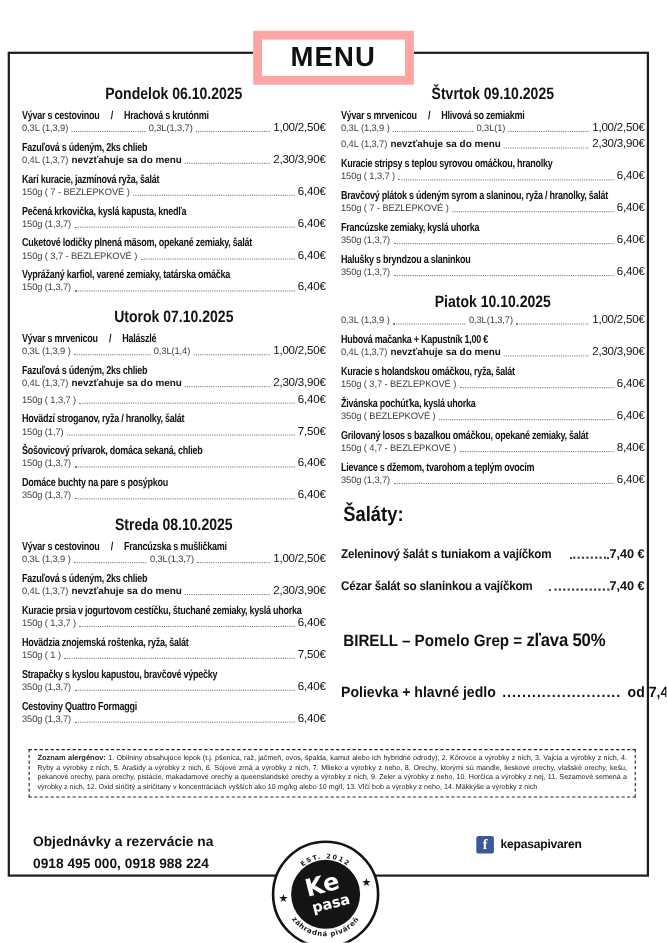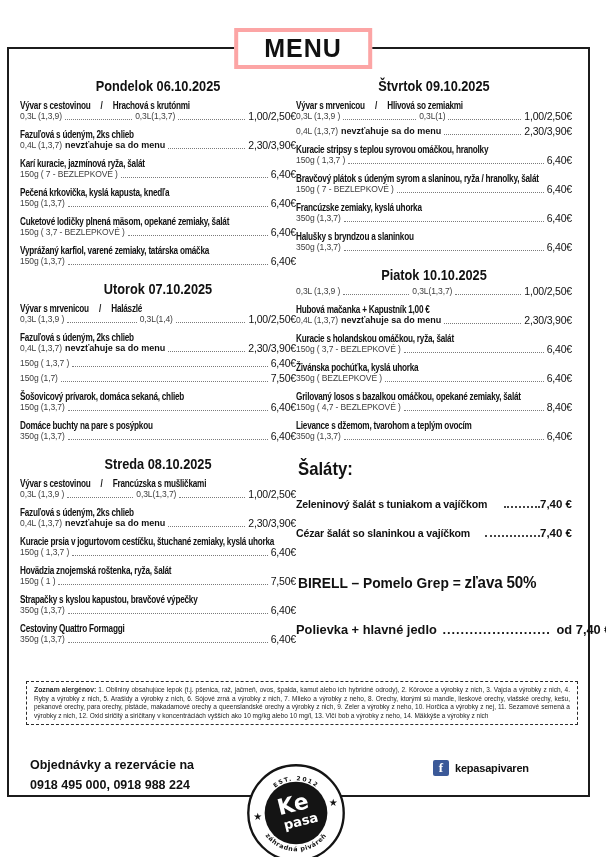--- a/index.html
+++ b/index.html
@@ -3,23 +3,23 @@
 <meta charset="utf-8">
 <style>
   html,body{margin:0;padding:0;background:#ffffff;}
   .page{
     position:relative;width:606px;height:857px;background:#fff;overflow:hidden;
     font-family:"Liberation Sans",sans-serif;color:#111;
   }
   .frame{position:absolute;left:7px;top:47px;width:583px;height:750px;
     border:2px solid #1c1c1c;box-sizing:border-box;}
   .menu-box{position:absolute;left:50%;top:28px;transform:translateX(-50%);
-    background:#fff;border:4px solid #fca5a5;padding:2px 26px;z-index:2;}
+    background:#fff;border:8px solid #fca5a5;padding:2px 26px;z-index:2;}
   .menu-title{font-size:25px;font-weight:bold;letter-spacing:1px;}
-  .content{position:absolute;left:20px;top:78px;width:566px;display:flex;gap:0;z-index:1;}
+  .content{position:absolute;left:20px;top:78px;width:566px;display:flex;gap:14px;z-index:1;}
   .col{width:276px;}
   .day-section{margin-bottom:14px;}
   .day-title{text-align:center;font-weight:bold;font-size:15px;line-height:16px;
     margin-bottom:3px;transform:scaleX(0.85);letter-spacing:0;}
   .item{margin-bottom:4px;}
   .name-row{white-space:nowrap;line-height:13px;height:13px;}
   .name-inner{display:inline-block;transform:scaleX(0.78);transform-origin:0 50%;
     font-weight:bold;font-size:10.5px;letter-spacing:-0.3px;white-space:nowrap;}
   .slash{display:inline-block;margin:0 13px;font-weight:bold;}
   .detail-row{display:flex;align-items:flex-end;line-height:11px;margin-top:1px;}
@@ -142,20 +142,21 @@
             </div>
           </div>
           <div class="item">
             <div class="detail-row">
               <span class="detail-text">150g ( 1,3,7 )</span>
               <span class="dots"></span>
               <span class="price">6,40€</span>
             </div>
           </div>
           <div class="item">
+            <div class="name-row"><span class="name-inner"><span class="name-part">Hovädzí stroganov, ryža / hranolky, šalát</span></span></div>
             <div class="detail-row">
               <span class="detail-text">150g (1,7)</span>
               <span class="dots"></span>
               <span class="price">7,50€</span>
             </div>
           </div>
           <div class="item">
             <div class="name-row"><span class="name-inner"><span class="name-part">Šošovicový prívarok, domáca sekaná, chlieb</span></span></div>
             <div class="detail-row">
               <span class="detail-text">150g (1,3,7)</span>

